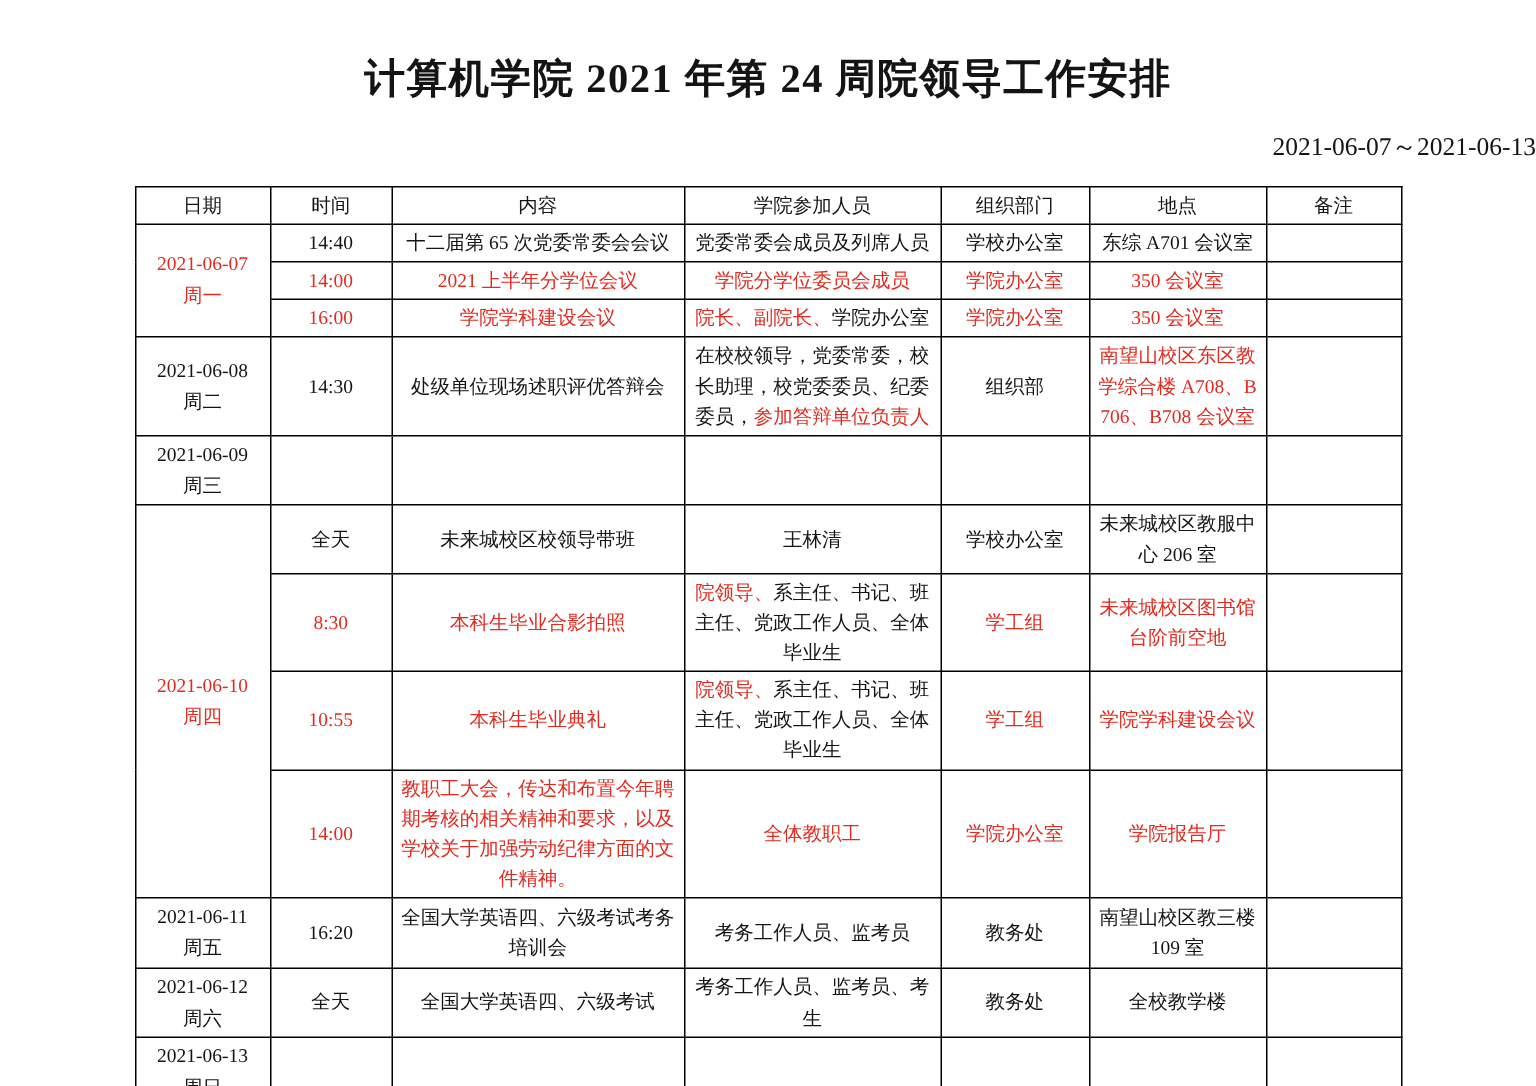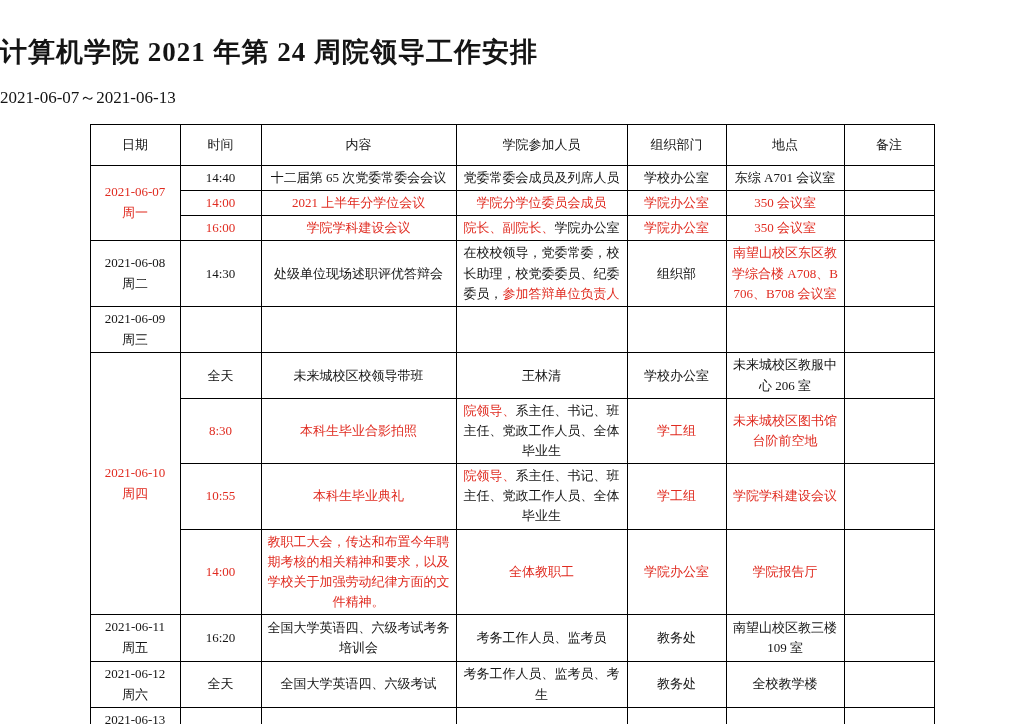--- a/index.html
+++ b/index.html
@@ -13,28 +13,28 @@
   body{
     background:var(--bg);
     font-family:"Liberation Serif","DejaVu Serif",serif;
     color:var(--ink);
   }
   .page{
     width:1024px;height:724px;
     padding-top:34px;
   }
   .doc-title{
-    text-align:left;
+    text-align:center;
     font-size:27px;
     font-weight:bold;
     letter-spacing:1px;
     color:var(--ink);
   }
   .doc-subtitle{
-    text-align:left;
+    text-align:right;
     font-size:17px;
     margin-top:16px;
     color:var(--ink);
   }
   table.schedule{
     margin:15px auto 0 auto;
     width:844px;
     border-collapse:collapse;
     table-layout:fixed;
   }
@@ -43,21 +43,21 @@
     border:1px solid var(--border);
     font-size:13px;
     font-weight:normal;
     text-align:center;
     vertical-align:middle;
     padding:2px 4px;
     line-height:1.55;
     word-break:break-all;
   }
   table.schedule thead th{
-    height:41px;
+    height:25px;
     padding:1px 2px;
   }
   .seg-red{color:var(--red);}
   .seg-black{color:var(--ink);text-align:center;}
   .date-cell div{line-height:1.6;}
   .date-red{color:var(--red);}
   .date-black{color:var(--ink);}
 </style>
 </head>
 <body>

